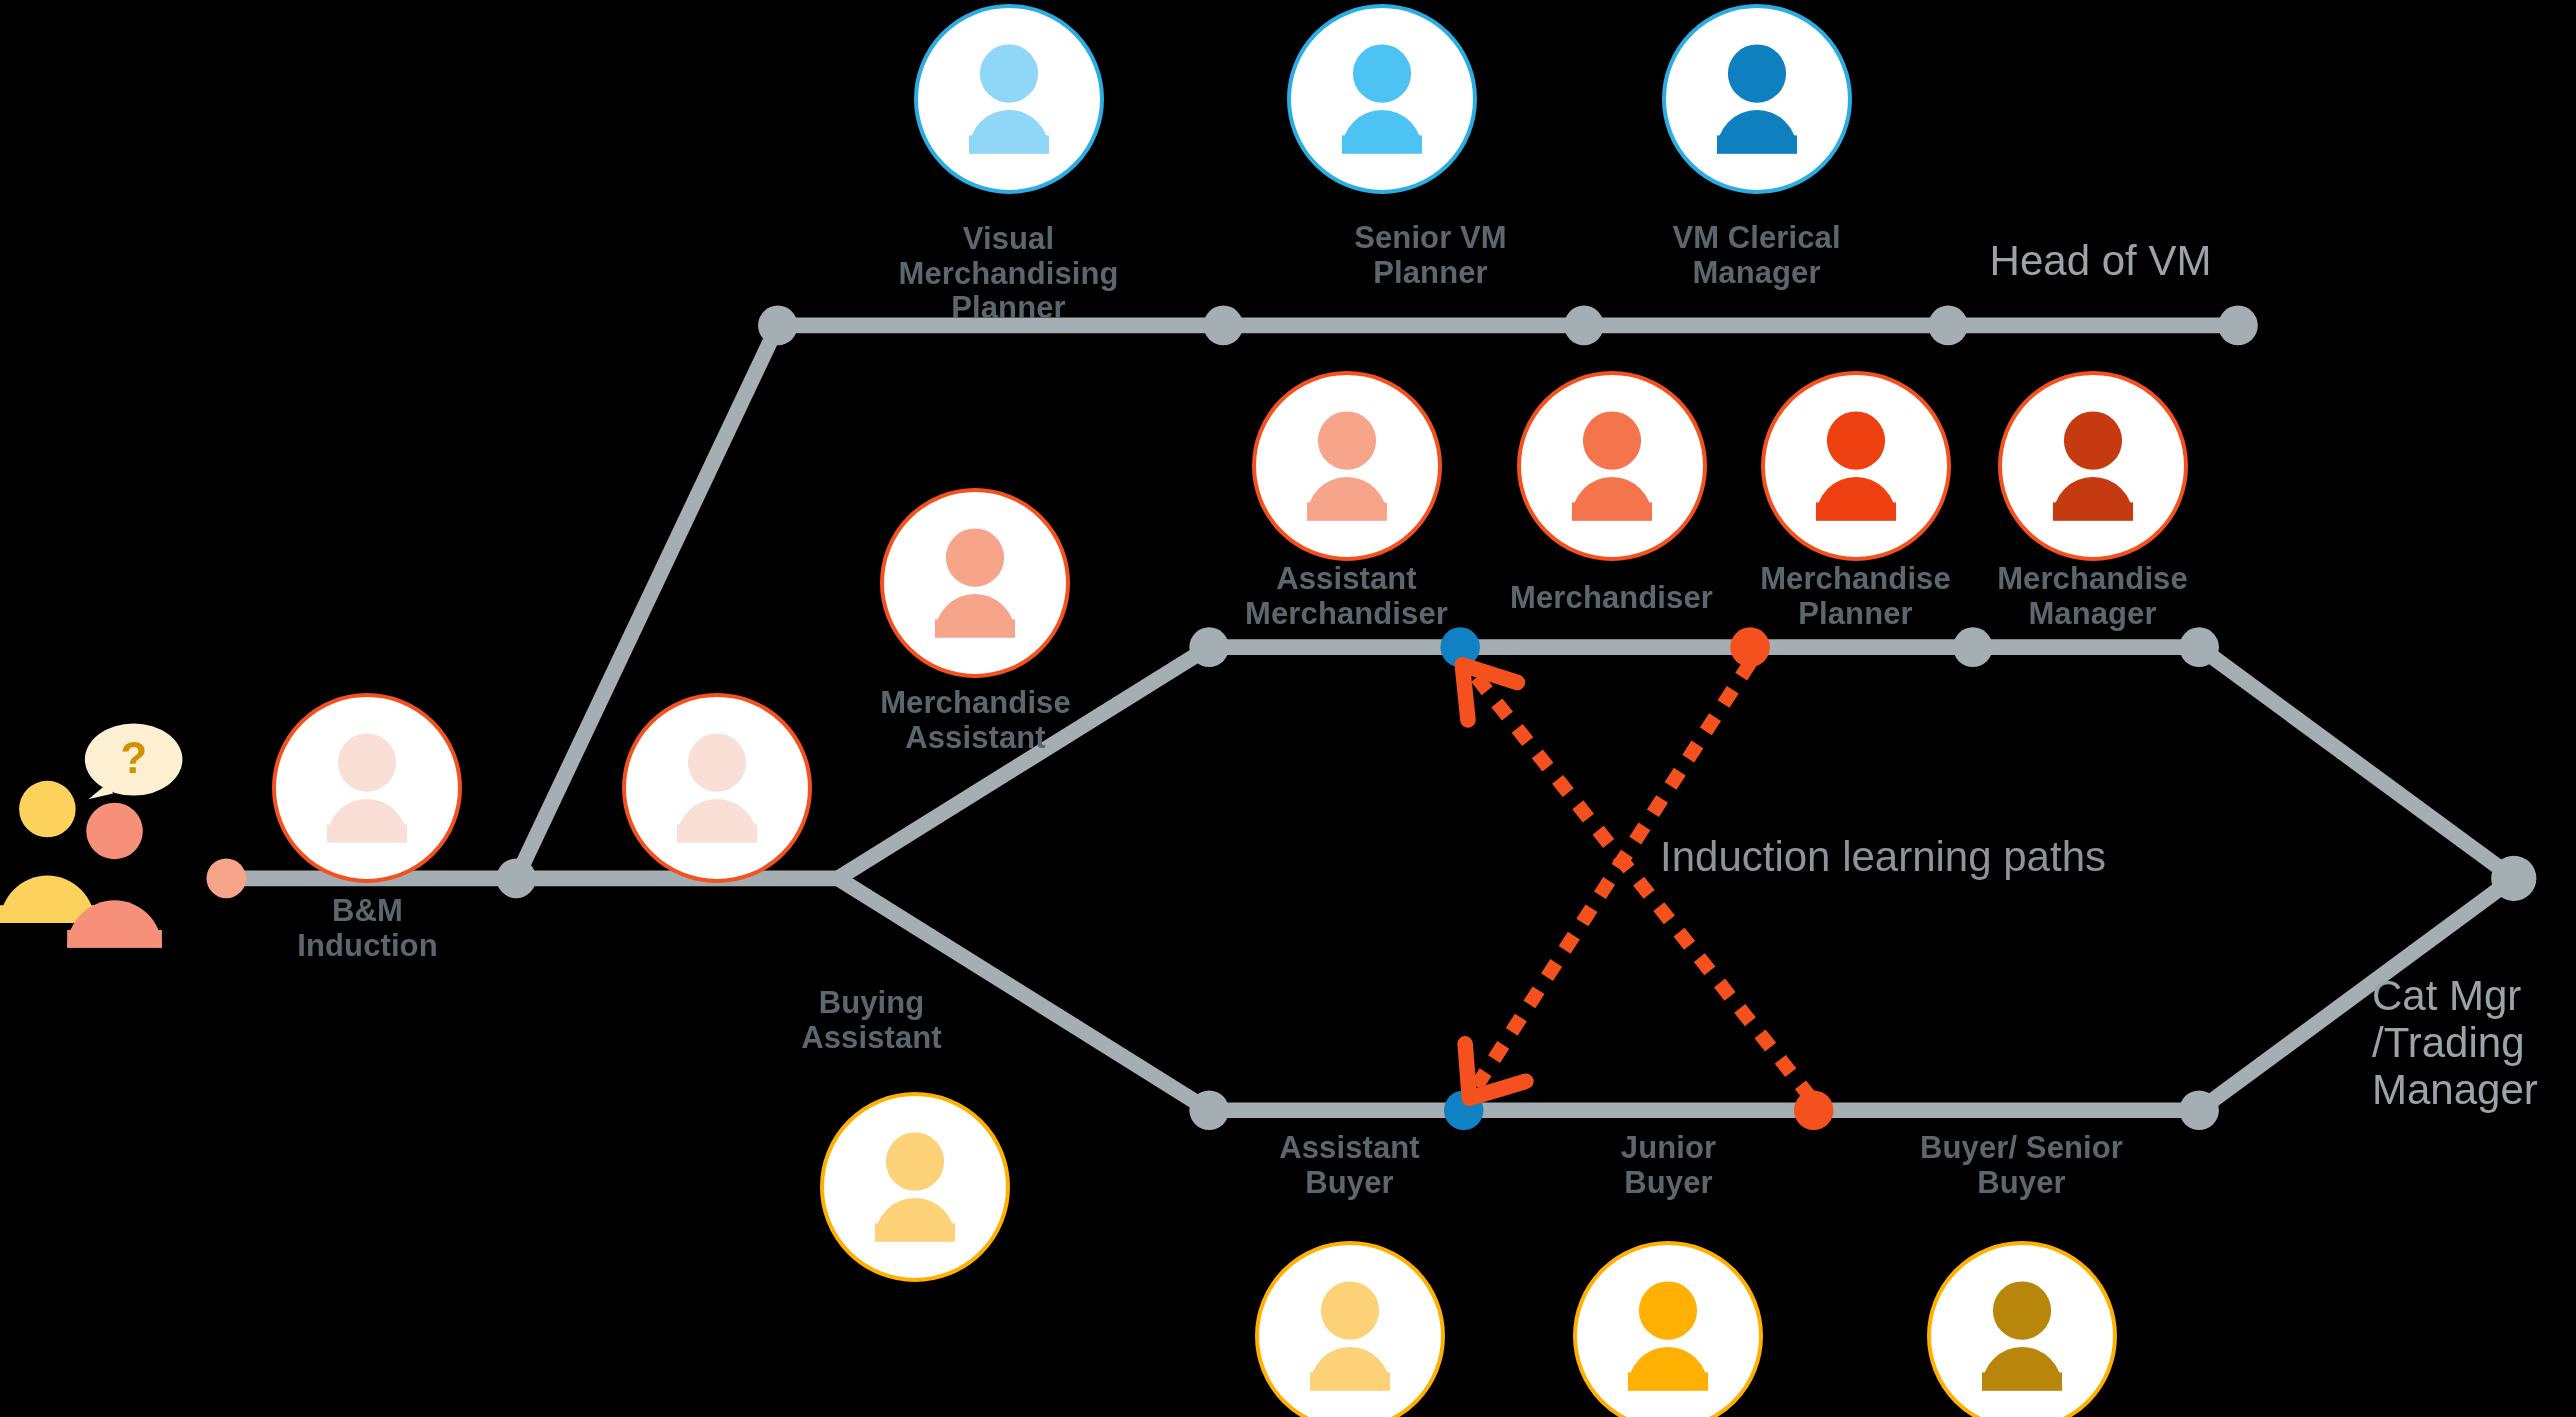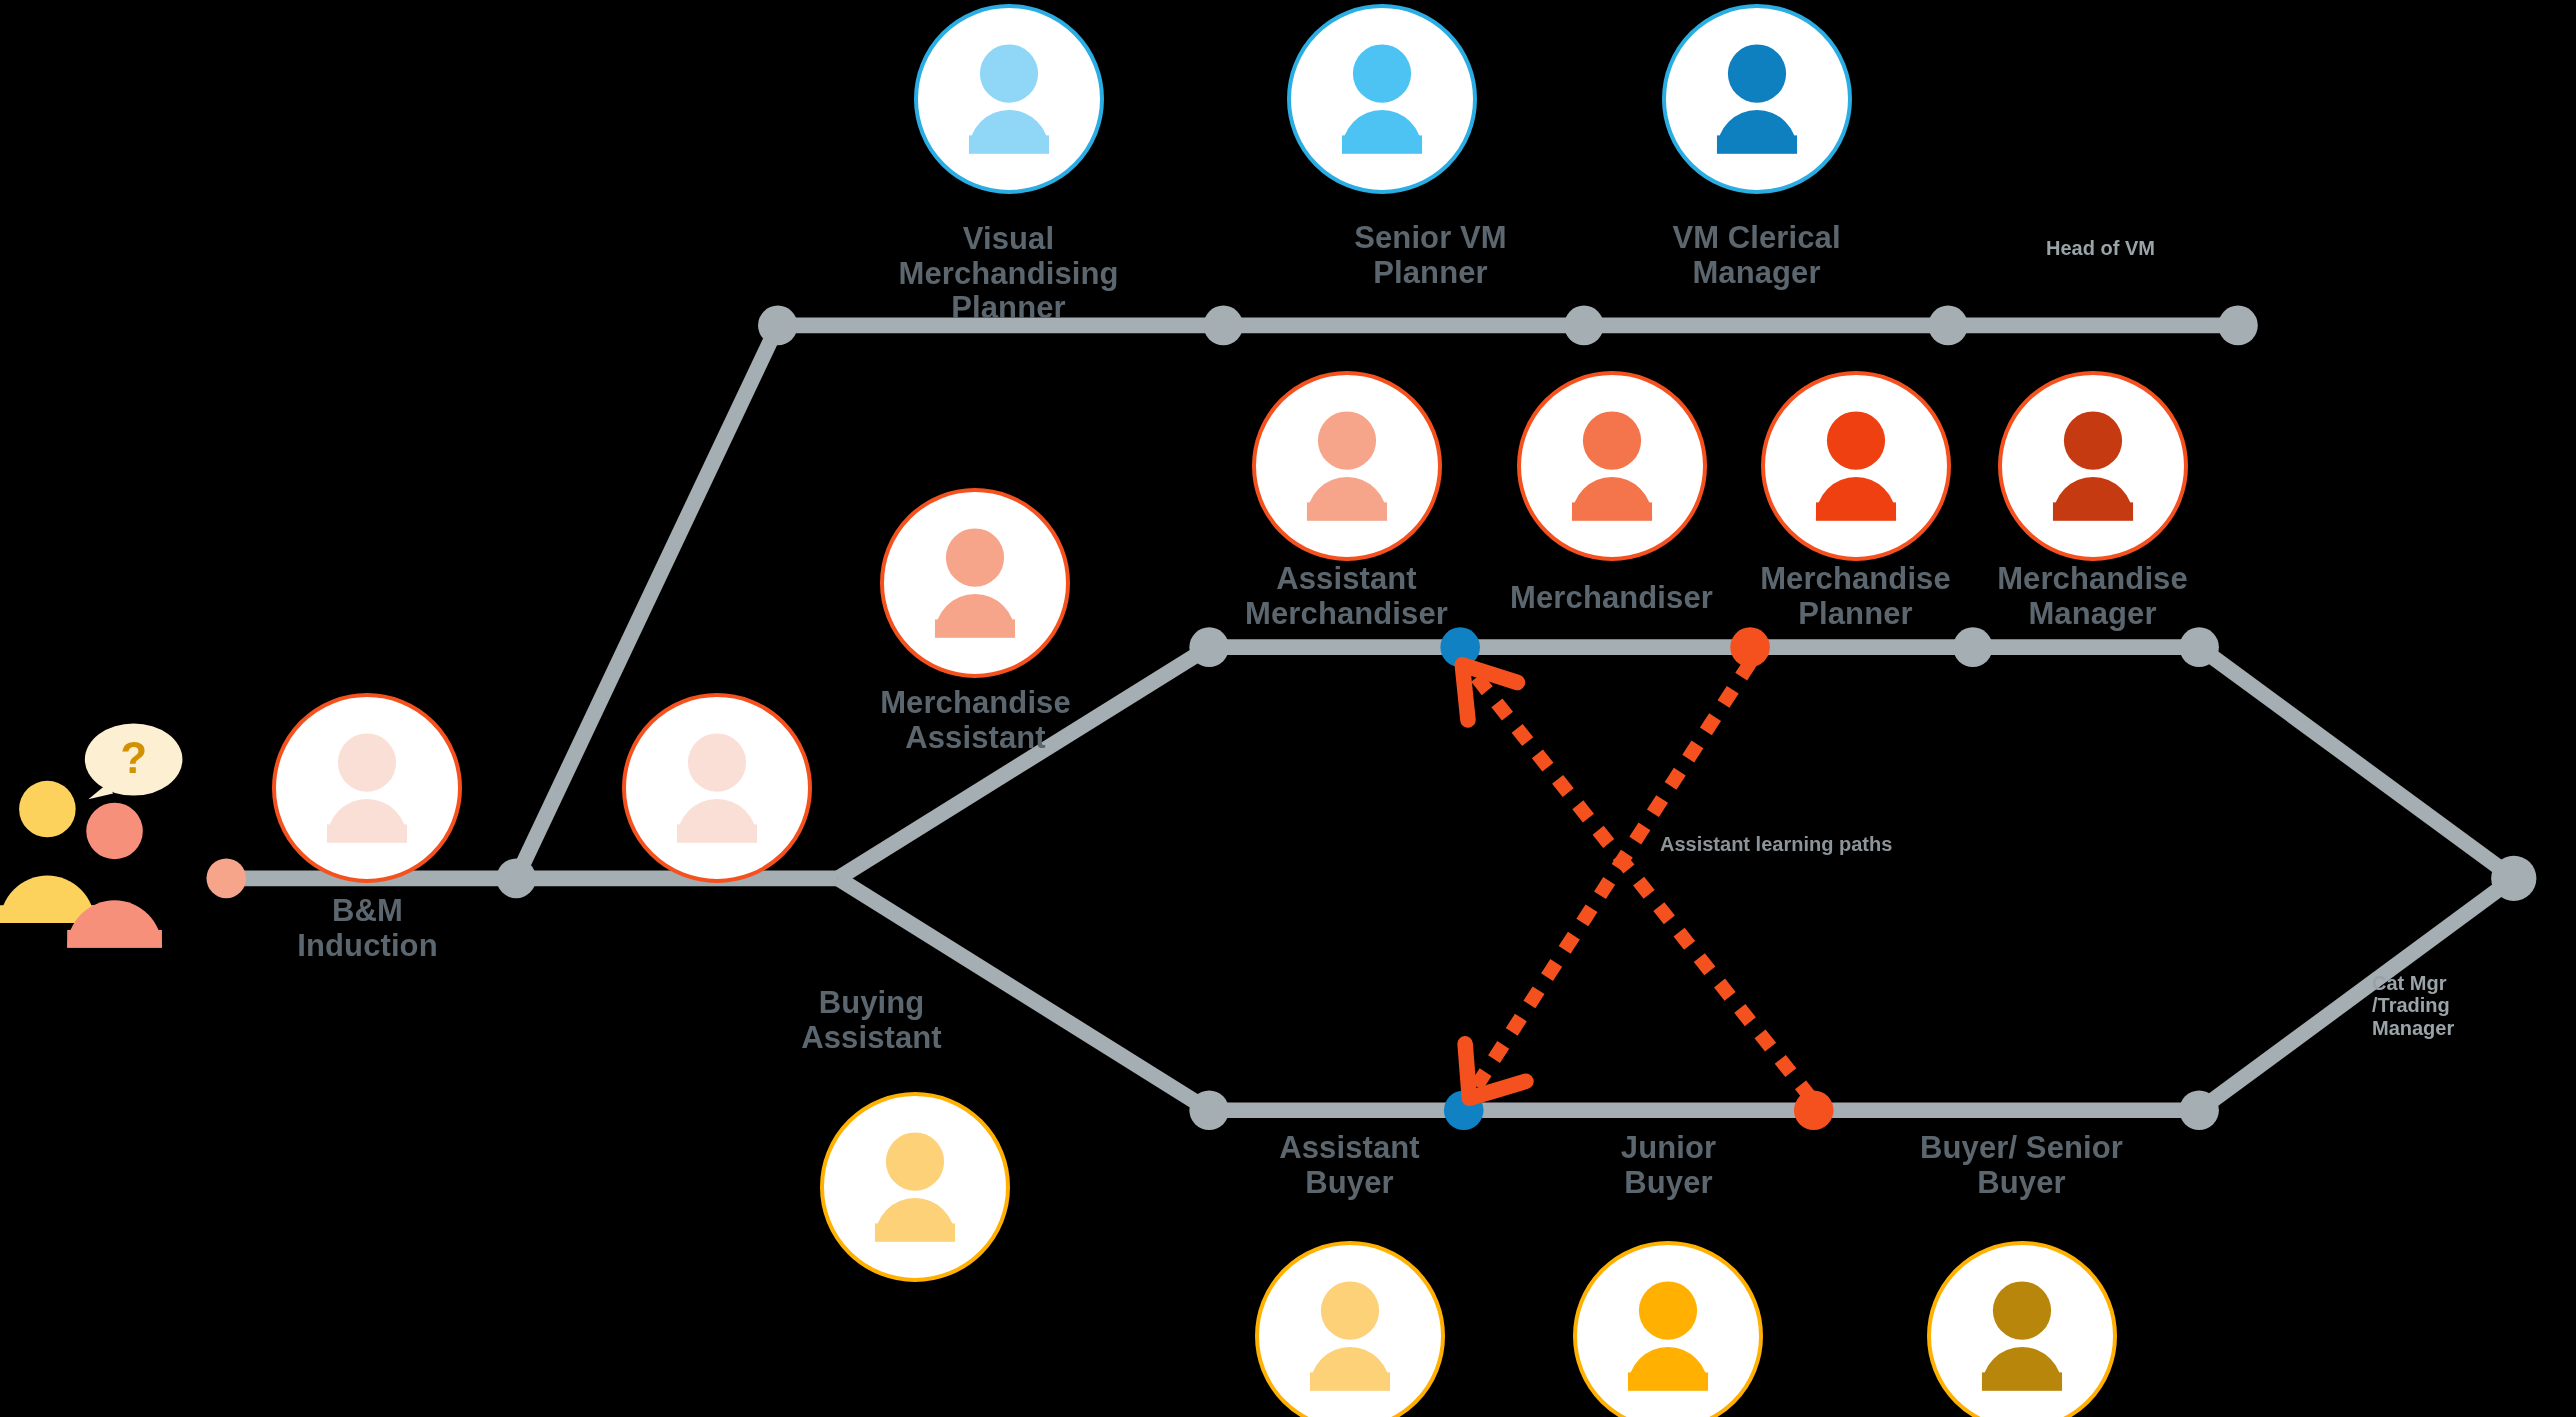--- a/index.html
+++ b/index.html
@@ -2,22 +2,22 @@
 <html style="font-size:11.3px"><head>
 <meta charset="utf-8">
 <style>
   html,body{margin:0;padding:0;background:#000;}
   #stage{position:relative;width:2576px;height:1418px;background:#000;overflow:hidden;
          font-family:"Liberation Sans", sans-serif;}
   svg.layer{position:absolute;left:0;top:0;width:2576px;height:1418px;overflow:visible;}
   .lbl{position:absolute;text-align:center;color:#5b666e;font-weight:bold;
        font-size:31px;line-height:1.12;letter-spacing:0.1px;white-space:pre-line;
        font-family:"Liberation Sans", sans-serif;}
-  .lbl-light{position:absolute;text-align:center;color:#9aa3a8;font-weight:bold;
-       font-size:20px;line-height:1.12;white-space:pre-line;
+  .lbl-light{position:absolute;text-align:center;color:#9aa3a8;font-weight:normal;
+       font-size:42px;line-height:1.12;white-space:pre-line;
        font-family:"Liberation Sans", sans-serif;}
   .lbl-left{text-align:left;}
   .av{position:absolute;border-radius:50%;background:#fff;box-sizing:border-box;}
   .av svg{position:absolute;left:0;top:0;width:100%;height:100%;}
 </style>
 </head>
 <body>
 
 <div id="stage">
 
@@ -224,16 +224,16 @@
 Buyer</div>
   <div class="lbl" style="left:1527px;top:1131px;width:283px;">Junior
 Buyer</div>
   <div class="lbl" style="left:1880px;top:1131px;width:283px;">Buyer/ Senior
 Buyer</div>
 
   <div class="lbl-light lbl-left" style="left:2372px;top:972px;width:226px;">Cat Mgr
 /Trading
 Manager</div>
 
-  <div class="lbl-light lbl-left" style="left:1660px;top:833px;width:636px;color:#8d9499;">Assistant learning paths</div>
+  <div class="lbl-light lbl-left" style="left:1660px;top:833px;width:636px;color:#8d9499;">Induction learning paths</div>
 
 </div>
 
 
 </body></html>

